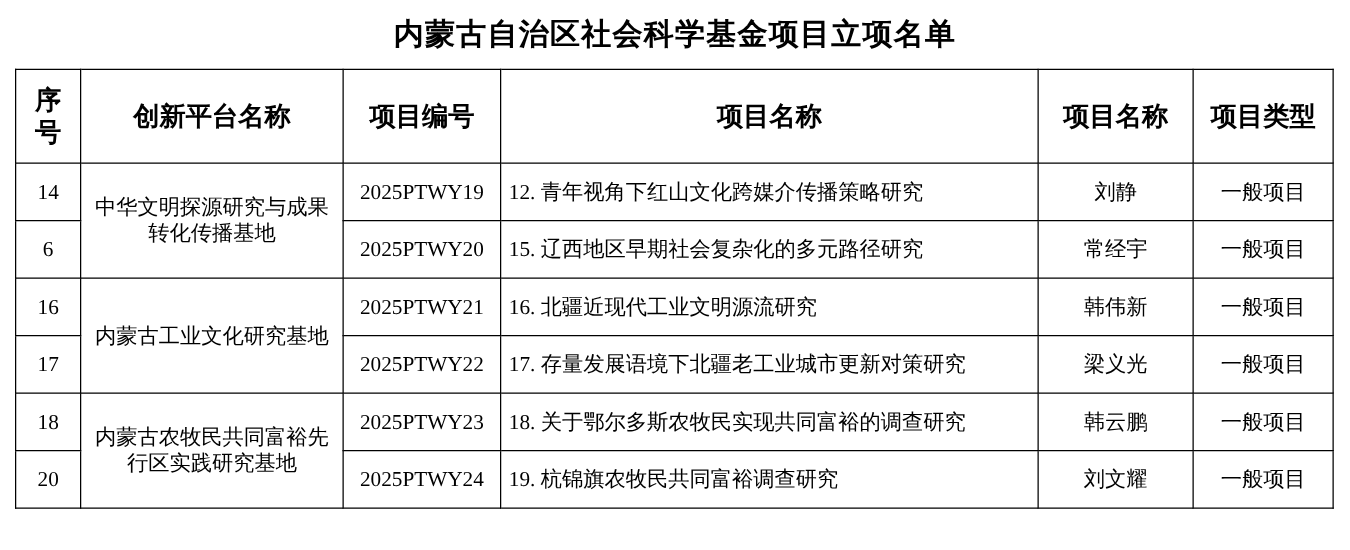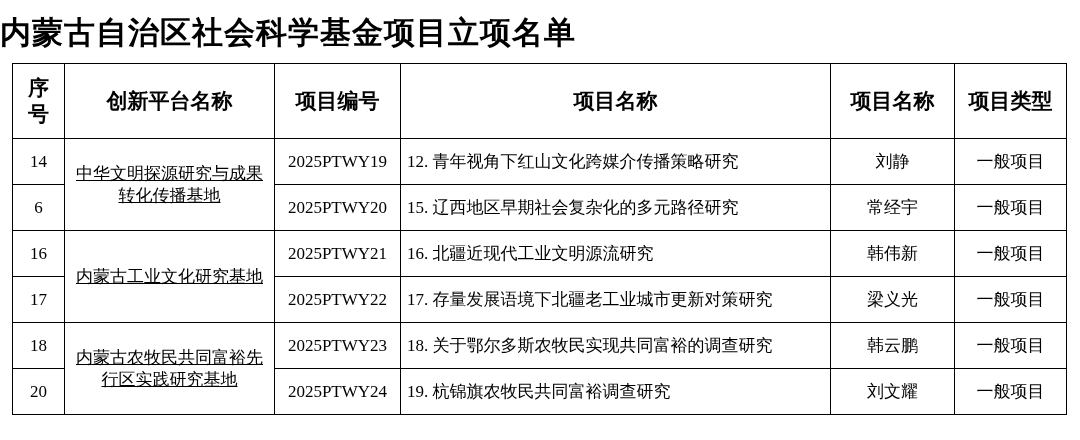--- a/index.html
+++ b/index.html
@@ -14,21 +14,22 @@
     color: #000000;
     overflow: hidden;
   }
   .page {
     width: 1080px;
     height: 440px;
     position: relative;
     box-sizing: border-box;
   }
   .doc-title {
-    font-size: 31px;
+    text-align: center;
+    font-size: 24px;
     font-weight: bold;
     letter-spacing: 1px;
     padding-top: 14px;
     padding-bottom: 12px;
     line-height: 1.2;
     font-family: "Liberation Serif", "DejaVu Serif", serif;
   }
   table.grant-table {
     border-collapse: collapse;
     width: 984px;
@@ -51,21 +52,21 @@
     height: 66px;
     padding: 4px 6px;
   }
   .col-seq      { width: 52px;  text-align: center; }
   .col-platform { width: 210px; text-align: center; }
   .col-code     { width: 126px; text-align: center; }
   .col-name     { width: 430px; text-align: left; }
   .col-host     { width: 124px; text-align: center; }
   .col-type     { width: 112px; text-align: center; }
   td.cell-seq      { text-align: center; font-size: 18px; }
-  td.cell-platform { text-align: center; font-size: 17px; text-decoration: underline; }
+  td.cell-platform { text-align: center; font-size: 17px; }
   td.cell-code     { text-align: center; font-size: 17px; }
   td.cell-name     { text-align: left;   font-size: 17px; }
   td.cell-host     { text-align: center; font-size: 17px; }
   td.cell-type     { text-align: center; font-size: 17px; }
   tbody tr { height: 46px; }
 </style>
 </head>
 <body>
 
 <div class="page">

